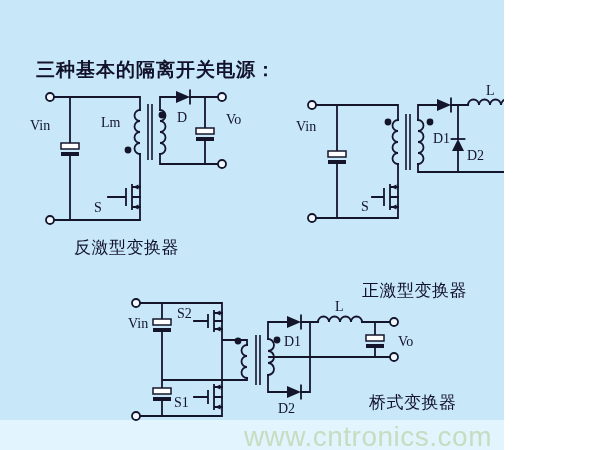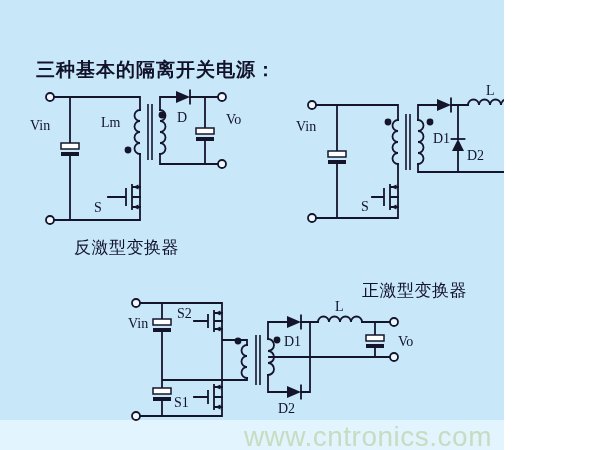--- a/index.html
+++ b/index.html
@@ -193,16 +193,17 @@
       <text class="lbl" x="174" y="407">S1</text>
       <text class="lbl" x="284" y="346">D1</text>
       <text class="lbl" x="278" y="413">D2</text>
       <text class="lbl" x="335" y="311">L</text>
       <text class="lbl" x="398" y="346">Vo</text>
     </g>
   </svg>
 
   <div id="cap-flyback" class="caption">反激型变换器</div>
   <div id="cap-forward" class="caption">正激型变换器</div>
+  <div id="cap-bridge" class="caption">桥式变换器</div>
 
   <div id="watermark">www.cntronics.com</div>
 
 </div>
 
 </body></html>

